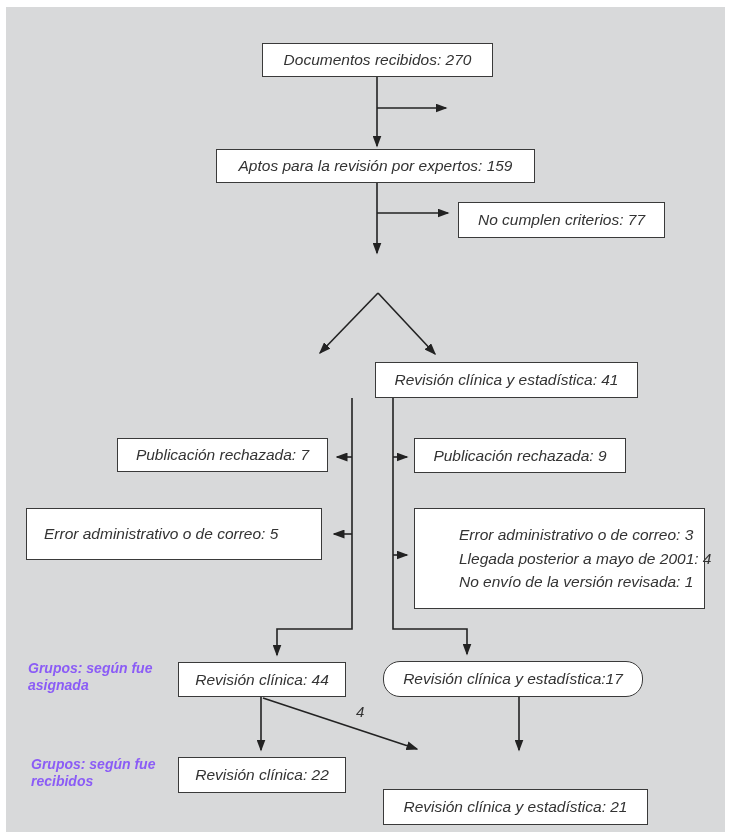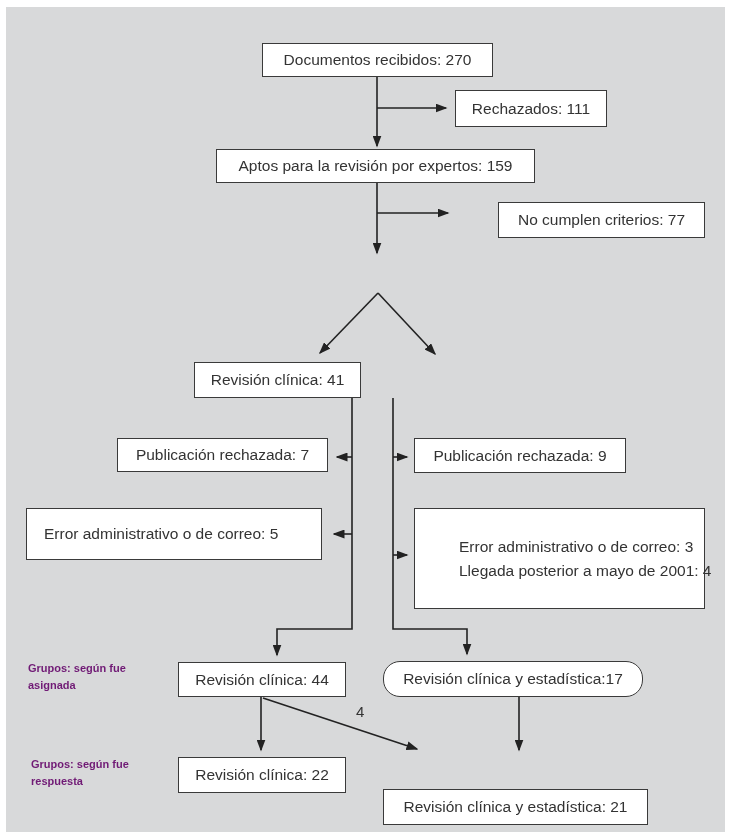--- a/index.html
+++ b/index.html
@@ -1,32 +1,33 @@
 <!DOCTYPE html>
 <html><head>
 <meta charset="utf-8">
 <style>
   html,body{margin:0;padding:0;background:#fff;}
   .canvas{
     position:relative;width:730px;height:837px;background:#fff;overflow:hidden;
     font-family:"Liberation Sans", sans-serif;
+    font-style:italic;
   }
   .panel{position:absolute;left:6px;top:7px;right:5px;bottom:5px;background:#d8d9da;}
   svg.edges{position:absolute;left:0;top:0;}
   .node{
     position:absolute;box-sizing:border-box;background:#fff;border:1.5px solid #3a3a3a;
     color:#333;font-size:15.5px;display:flex;align-items:center;justify-content:center;
     white-space:nowrap;line-height:1.15;
   }
   .node.multi{
     flex-direction:column;align-items:flex-start;justify-content:center;
     padding-left:17px;line-height:24px;
   }
   .side-label{
-    position:absolute;color:#701a75;font-weight:bold;font-size:11px;line-height:17px;
+    position:absolute;color:#8b5cf6;font-weight:bold;font-size:14px;line-height:17px;
   }
   .edge-label{position:absolute;color:#333;font-size:15px;}
 </style>
 </head>
 <body>
 
 <div class="canvas">
   <div class="panel"></div>
 
   <svg class="edges" width="730" height="837" viewBox="0 0 730 837">
@@ -49,55 +50,55 @@
       <path d="M393,457 L407,457" marker-end="url(#ah)"></path>
       <path d="M393,555 L407,555" marker-end="url(#ah)"></path>
       <path d="M261,697 L261,750" marker-end="url(#ah)"></path>
       <path d="M263,698 L417,749" marker-end="url(#ah)"></path>
       <path d="M519,697 L519,750" marker-end="url(#ah)"></path>
     </g>
   </svg>
 
   <div class="node" style="left:262px;top:43px;width:231px;height:34px;">Documentos recibidos: 270</div>
 
-  <div class="node" style="left:455px;top:90px;width:152px;height:37px;">Rechazados: 111</div>
 
   <div class="node" style="left:216px;top:149px;width:319px;height:34px;">Aptos para la revisión por expertos: 159</div>
 
-  <div class="node" style="left:458px;top:202px;width:207px;height:36px;margin-left:40px;">No cumplen criterios: 77</div>
+  <div class="node" style="left:458px;top:202px;width:207px;height:36px;">No cumplen criterios: 77</div>
 
 
-  <div class="node" style="left:194px;top:362px;width:167px;height:36px;">Revisión clínica: 41</div>
 
+  <div class="node" style="left:375px;top:362px;width:263px;height:36px;">Revisión clínica y estadística: 41</div>
 
   <div class="node" style="left:117px;top:438px;width:211px;height:34px;">Publicación rechazada: 7</div>
 
   <div class="node" style="left:414px;top:438px;width:212px;height:35px;">Publicación rechazada: 9</div>
 
   <div class="node multi" style="left:26px;top:508px;width:296px;height:52px;">
     <div>Error administrativo o de correo: 5</div>
   </div>
 
   <div class="node multi" style="left:414px;top:508px;width:291px;height:101px;line-height:23.5px;padding-left:44px;">
     <div>Error administrativo o de correo: 3</div>
     <div>Llegada posterior a mayo de 2001: 4</div>
+    <div>No envío de la versión revisada: 1</div>
   </div>
 
   <div class="node" style="left:178px;top:662px;width:168px;height:35px;">Revisión clínica: 44</div>
 
   <div class="node" style="left:383px;top:661px;width:260px;height:36px;border-radius:17px;">Revisión clínica y estadística:17</div>
 
   <div class="node" style="left:178px;top:757px;width:168px;height:36px;text-align:right;">Revisión clínica: 22</div>
 
   <div class="node" style="left:383px;top:789px;width:265px;height:36px;">Revisión clínica y estadística: 21</div>
 
   <div class="side-label" style="left:28px;top:660px;">
     <div>Grupos: según fue</div>
     <div>asignada</div>
   </div>
 
   <div class="side-label" style="left:31px;top:756px;">
     <div>Grupos: según fue</div>
-    <div>respuesta</div>
+    <div>recibidos</div>
   </div>
 
   <div class="edge-label" style="left:356px;top:703px;">4</div>
 </div>
 
 </body></html>

